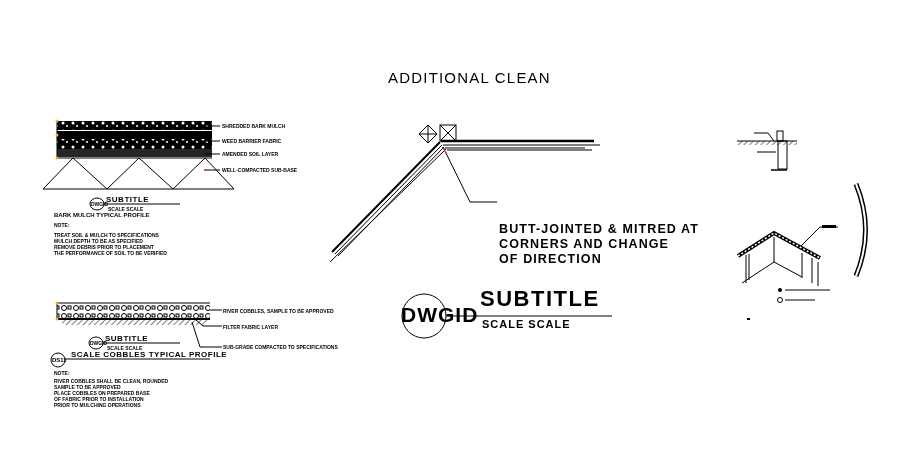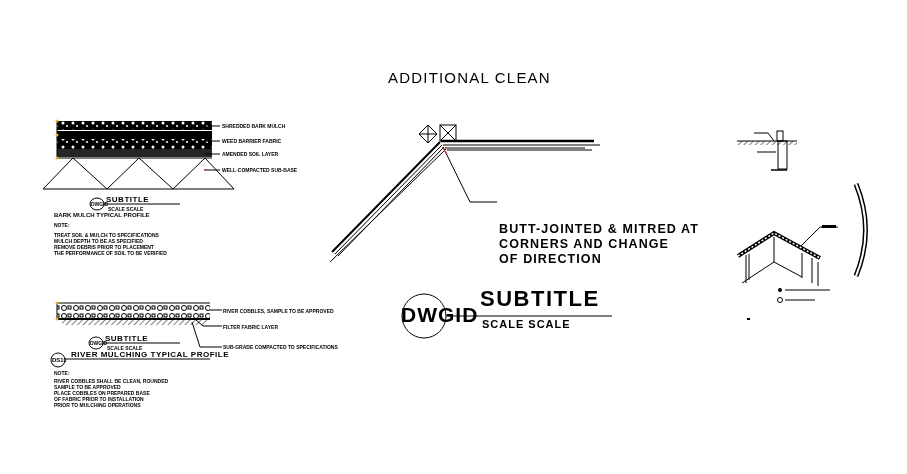--- a/index.html
+++ b/index.html
@@ -154,21 +154,21 @@
 <div class="abs tiny" style="left:54px;top:250px;">THE PERFORMANCE OF SOIL TO BE VERIFIED</div>
 <div class="abs tiny" style="left:222px;top:123px;">SHREDDED BARK MULCH</div>
 <div class="abs tiny" style="left:222px;top:138px;">WEED BARRIER FABRIC</div>
 <div class="abs tiny" style="left:222px;top:151px;">AMENDED SOIL LAYER</div>
 <div class="abs tiny" style="left:222px;top:167px;">WELL-COMPACTED SUB-BASE</div>
 
 <div class="abs" style="left:90px;top:340px;font-size:5px;">DWGID</div>
 <div class="abs small-title" style="left:105px;top:334px;">SUBTITLE</div>
 <div class="abs tiny" style="left:107px;top:345px;">SCALE SCALE</div>
 <div class="abs" style="left:52px;top:357px;font-size:6px;font-weight:bold;">DS11</div>
-<div class="abs small-title" style="left:71px;top:350px;">RIVER MULCHING TYPICAL PROFILE</div>
+<div class="abs small-title" style="left:71px;top:350px;">SCALE COBBLES TYPICAL PROFILE</div>
 <div class="abs tiny" style="left:54px;top:370px;">NOTE:</div>
 <div class="abs tiny" style="left:54px;top:378px;">RIVER COBBLES SHALL BE CLEAN, ROUNDED</div>
 <div class="abs tiny" style="left:54px;top:384px;">SAMPLE TO BE APPROVED</div>
 <div class="abs tiny" style="left:54px;top:390px;">PLACE COBBLES ON PREPARED BASE</div>
 <div class="abs tiny" style="left:54px;top:396px;">OF FABRIC PRIOR TO INSTALLATION</div>
 <div class="abs tiny" style="left:54px;top:402px;">PRIOR TO MULCHING OPERATIONS</div>
 <div class="abs tiny" style="left:223px;top:308px;">RIVER COBBLES, SAMPLE TO BE APPROVED</div>
 <div class="abs tiny" style="left:223px;top:324px;">FILTER FABRIC LAYER</div>
 <div class="abs tiny" style="left:223px;top:344px;">SUB-GRADE COMPACTED TO SPECIFICATIONS</div>
 

